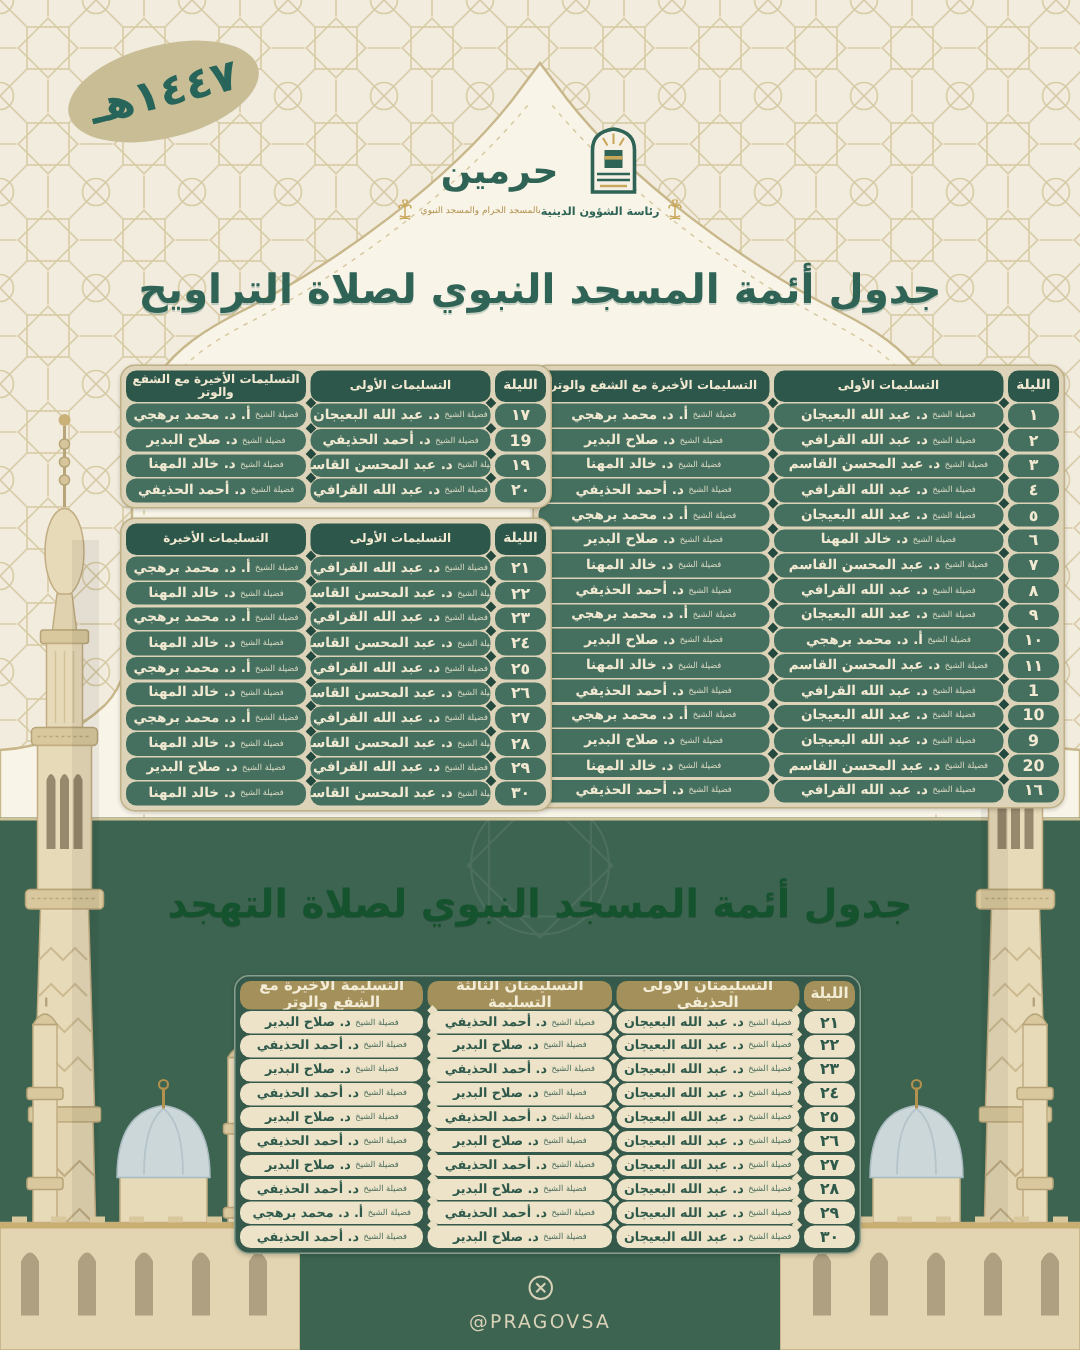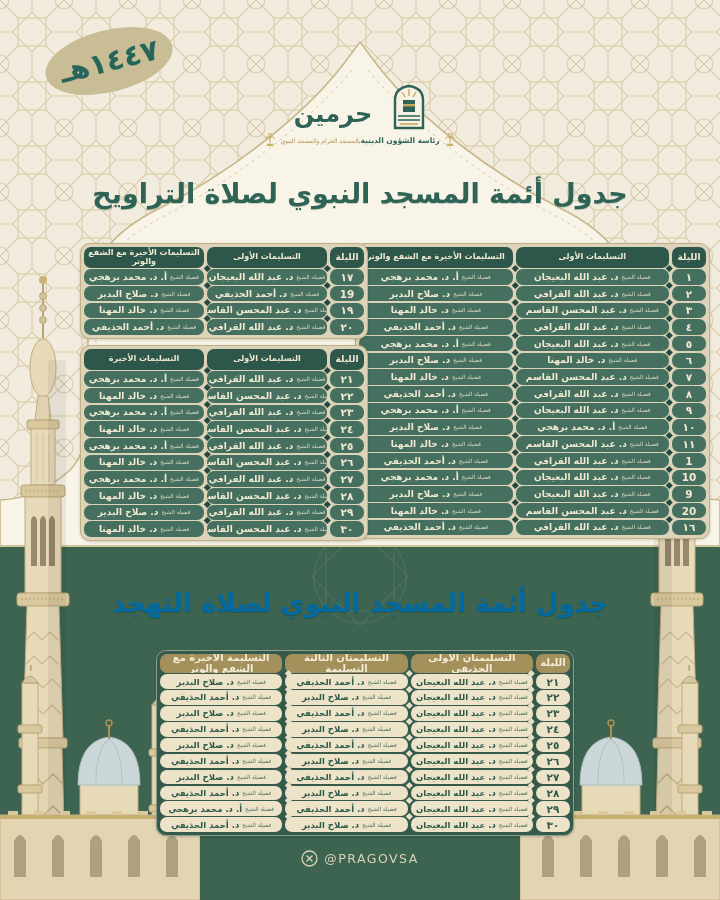--- a/index.html
+++ b/index.html
@@ -28,21 +28,21 @@
   .logo-lines{display:flex;align-items:center;gap:5px;margin-top:3px;direction:rtl;}
   .logo-org{display:flex;flex-direction:row;align-items:center;}
   .logo-org .l1{font-size:7.5px;font-weight:bold;color:#2e6355;letter-spacing:.5px;}
   .logo-org .l2{font-size:6px;color:#b2914f;margin-top:1px;}
   
   .title{
     position:absolute;left:0;width:720px;text-align:center;z-index:2;direction:rtl;
     font-weight:bold;letter-spacing:0px;
   }
   .title.taraweeh{top:178px;font-size:27px;color:#2f6355;text-shadow:0 1px 0 rgba(47,99,85,.25);}
-  .title.tahajjud{top:588px;font-size:26px;color:#0369a1;text-shadow:0 1px 0 rgba(0,0,0,.18);}
+  .title.tahajjud{top:588px;font-size:26px;color:#14532d;text-shadow:0 1px 0 rgba(0,0,0,.18);}
   
   .green-section{
     position:absolute;left:0;top:545px;width:720px;height:355px;z-index:0;
     background:#3d6450;border-top:2px solid #cfc39a;
   }
   
   .sched{
     position:absolute;z-index:3;border-radius:10px;padding:3px;
     display:flex;flex-direction:column;row-gap:1.3px;direction:rtl;
     background:#ddd3b8;border:1px solid #bfb085;box-shadow:0 1px 3px rgba(0,0,0,.18);
@@ -85,21 +85,21 @@
   .tbl-la .d1,.tbl-lb .d1{right:34.5px;} .tbl-la .d2,.tbl-lb .d2{right:154.5px;}
   .tbl-th .d1{right:36.5px;} .tbl-th .d2{right:158px;} .tbl-th .d3{right:279px;}
   
   .minaret-left{position:absolute;left:-2px;top:268px;z-index:1;}
   .minaret-right{position:absolute;right:-2px;top:268px;z-index:1;transform:scaleX(-1);}
   .corner-left{position:absolute;left:0;bottom:0;z-index:1;}
   .corner-right{position:absolute;right:0;bottom:0;z-index:1;transform:scaleX(-1);}
   
   .footer{
     position:absolute;top:850px;left:0;width:720px;z-index:5;
-    display:flex;align-items:center;justify-content:center;gap:6px;
+    display:flex;align-items:center;justify-content:center;gap:6px;flex-direction:column;
   }
   .footer .handle{color:#d9d2b8;font-size:12.5px;letter-spacing:1.5px;}
 </style>
 </head>
 <body>
 
 <div class="poster">
 
   <svg class="bg-pattern" width="720" height="560">
     <defs>

